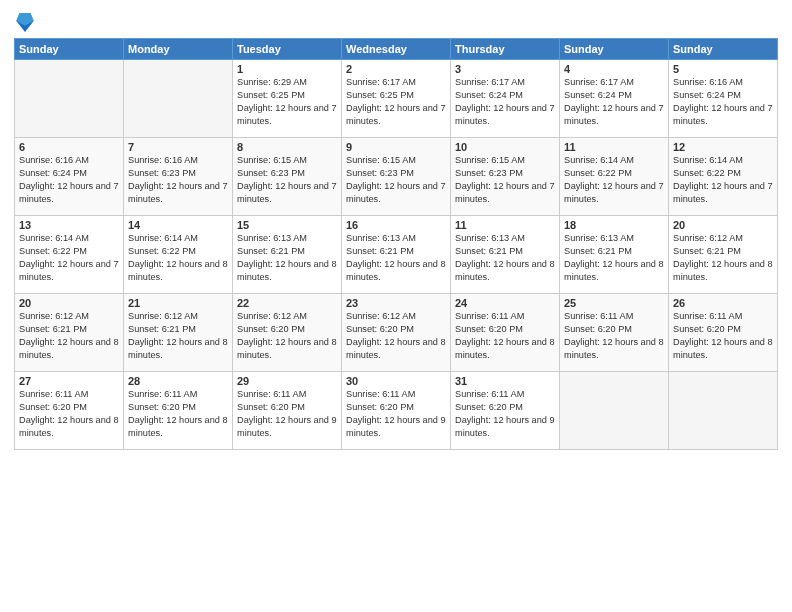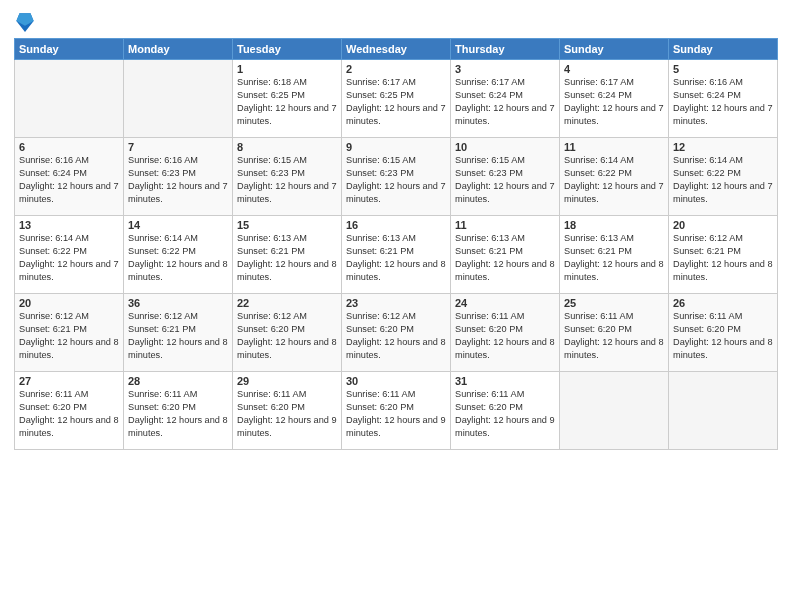--- a/index.html
+++ b/index.html
@@ -133,21 +133,21 @@
           <th>Sunday</th>
           <th>Sunday</th>
         </tr>
     </thead>
     <tbody id="cal-body">
     <tr>
           <td class="empty"></td>
           <td class="empty"></td>
           <td>
             <span class="day-number">1</span>
-            <div class="day-info" style="white-space: pre-wrap;">Sunrise: 6:18 AM
+            <div class="day-info" style="white-space: pre-wrap;">Sunrise: 6:29 AM
 Sunset: 6:25 PM
 Daylight: 12 hours and 7 minutes.</div>
           </td>
           <td>
             <span class="day-number">2</span>
             <div class="day-info" style="white-space: pre-wrap;">Sunrise: 6:17 AM
 Sunset: 6:25 PM
 Daylight: 12 hours and 7 minutes.</div>
           </td>
           <td>
@@ -258,21 +258,21 @@
           </td>
         </tr>
         <tr>
           <td>
             <span class="day-number">20</span>
             <div class="day-info" style="white-space: pre-wrap;">Sunrise: 6:12 AM
 Sunset: 6:21 PM
 Daylight: 12 hours and 8 minutes.</div>
           </td>
           <td>
-            <span class="day-number">36</span>
+            <span class="day-number">21</span>
             <div class="day-info" style="white-space: pre-wrap;">Sunrise: 6:12 AM
 Sunset: 6:21 PM
 Daylight: 12 hours and 8 minutes.</div>
           </td>
           <td>
             <span class="day-number">22</span>
             <div class="day-info" style="white-space: pre-wrap;">Sunrise: 6:12 AM
 Sunset: 6:20 PM
 Daylight: 12 hours and 8 minutes.</div>
           </td>

